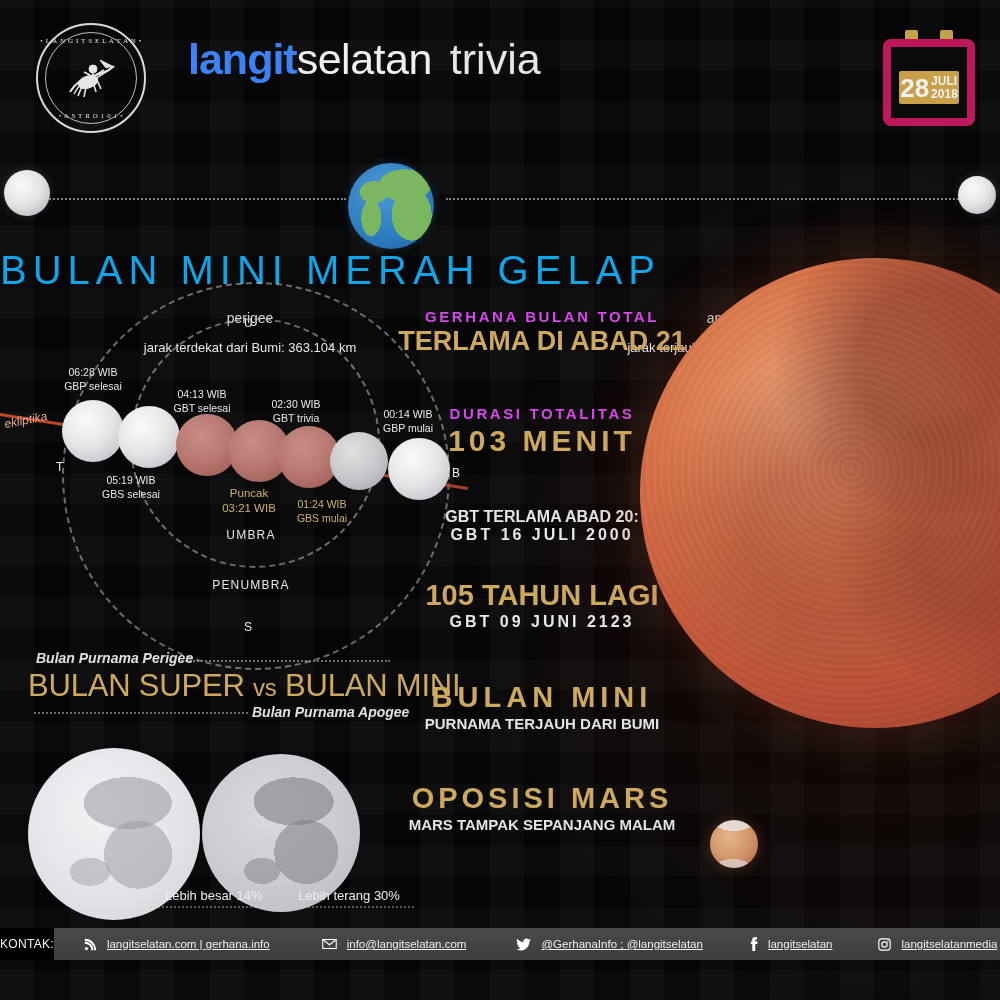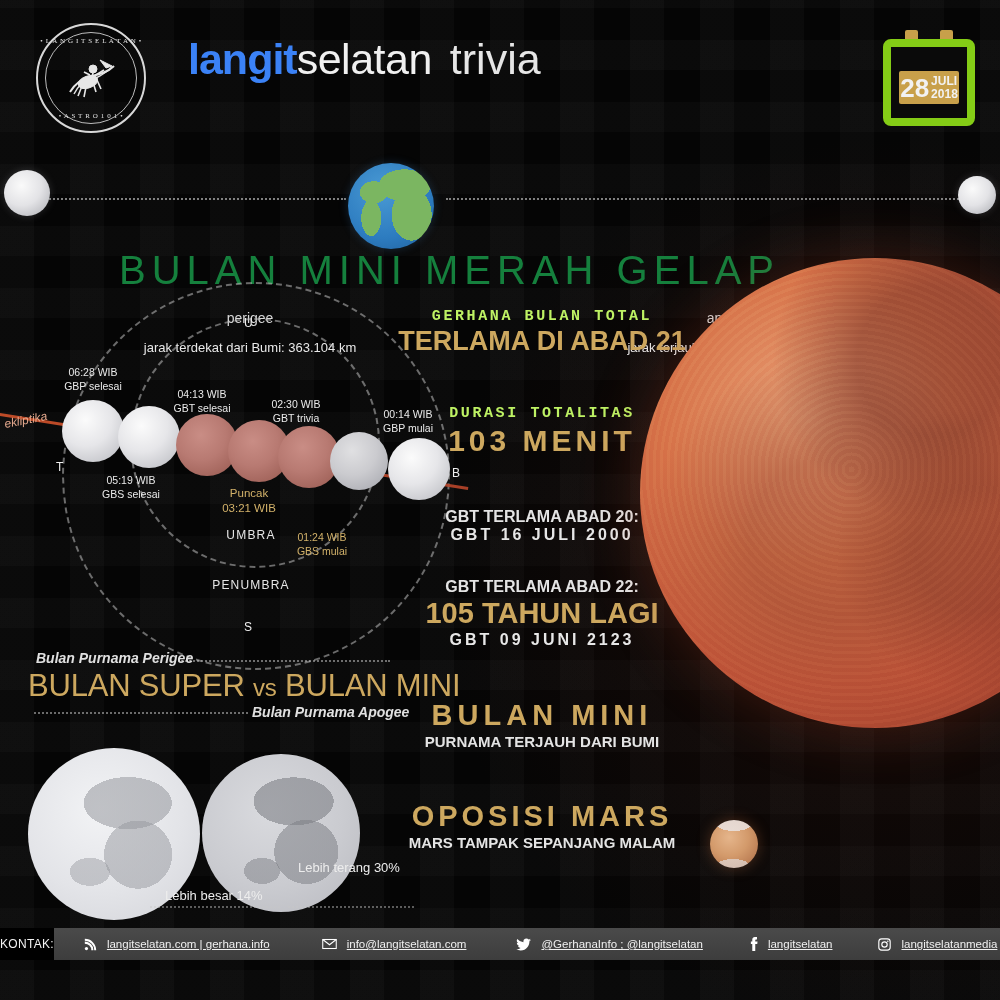--- a/index.html
+++ b/index.html
@@ -54,21 +54,21 @@
   #brand .b3{ font-weight:300; color:#e6e6e6; letter-spacing:0; margin-left:18px; }
 
   
   #calendar-icon{ position:absolute; right:25px; top:30px; width:92px; height:96px; }
   #calendar-icon .tab-l,#calendar-icon .tab-r{
     position:absolute; top:0; width:13px; height:16px; background:#c8a04a; border-radius:2px;
   }
   #calendar-icon .tab-l{ left:22px; } #calendar-icon .tab-r{ right:22px; }
   #calendar-icon .body{
     position:absolute; left:0; top:9px; width:92px; height:87px;
-    border:8px solid #84cc16; border-radius:8px; background:#0a0a0a;
+    border:8px solid #be185d; border-radius:8px; background:#0a0a0a;
   }
   #calendar-icon .screen{
     position:absolute; left:8px; top:24px; right:8px; bottom:14px;
     background:#c8a04a; border-radius:2px;
     display:flex; align-items:center; justify-content:center; gap:2px;
   }
   #calendar-icon .day{ font-size:26px; font-weight:bold; color:#f2f2f2; line-height:1; }
   #calendar-icon .mo{ display:flex; flex-direction:column; line-height:1.05; }
   #calendar-icon .mo span{ font-size:12px; font-weight:bold; color:#f2f2f2; }
 
@@ -98,22 +98,22 @@
     box-shadow:0 0 10px rgba(60,130,200,.25);
   }
   .band-label{ position:absolute; text-align:center; }
   .band-label .t1{ font-size:14px; color:#d9d9d9; display:block; margin-bottom:14px; }
   .band-label .t2{ font-size:13px; color:#e9e9e9; display:block; }
   #label-perigee{ left:60px; top:160px; width:380px; }
   #label-apogee{ left:540px; top:160px; width:380px; }
 
   
   #main-title{
-    position:absolute; left:0; top:248px; width:780px; text-align:right;
-    font-size:40px; letter-spacing:6px; color:#15803d; font-weight:300;
+    position:absolute; left:0; top:248px; width:780px; text-align:left;
+    font-size:40px; letter-spacing:6px; color:#0ea5e9; font-weight:300;
   }
 
   
   #eclipse-diagram{ position:absolute; left:0; top:300px; width:470px; height:360px; }
   .arc{
     position:absolute; border-radius:50%;
     border:2px dashed rgba(190,190,190,.55);
   }
   #arc-umbra{ left:130px; top:18px; width:250px; height:250px; }
   #arc-penumbra{ left:62px; top:-18px; width:388px; height:388px; }
@@ -137,21 +137,21 @@
   .dmark{ position:absolute; font-size:12px; color:#f0f0f0; }
   .dzone{ position:absolute; font-size:12px; color:#e6e6e6; letter-spacing:1.2px; }
   #ecliptika-label{
     position:absolute; left:4px; top:113px; font-size:12px; color:#e3a88d;
     font-style:italic; transform:rotate(-11deg);
   }
 
   
   #stats{ position:absolute; left:392px; top:308px; width:300px; text-align:center; }
   .stat-block{ margin-bottom:4px; }
-  .stat-sub{ font-size:15px; letter-spacing:2.6px; color:#bef264; font-weight:600;font-family:Liberation Mono, monospace; }
+  .stat-sub{ font-size:15px; letter-spacing:2.6px; color:#d946ef; font-weight:600; }
   .stat-sub-n{ font-size:16px; letter-spacing:0; color:#e4e4e4; font-weight:bold; }
   .stat-big{ font-size:30px; letter-spacing:4px; color:#cda85f; font-weight:bold; line-height:1.25; }
   .stat-big-tight{ font-size:29px; letter-spacing:0; color:#cda85f; font-weight:bold; line-height:1.2; }
   .stat-date{ font-size:16px; letter-spacing:3px; color:#e7e7e7; font-weight:600; }
   .gap-lg{ height:44px; } .gap-md{ height:30px; }
 
   
   #blood-moon{
     position:absolute; left:640px; top:258px; width:470px; height:470px; border-radius:50%;
     background:
@@ -205,21 +205,21 @@
     background:
       radial-gradient(ellipse 40px 24px at 58% 30%, rgba(126,128,134,.60) 0 100%, transparent 100%),
       radial-gradient(ellipse 32px 32px at 66% 62%, rgba(126,128,134,.55) 0 100%, transparent 100%),
       radial-gradient(ellipse 18px 13px at 38% 74%, rgba(126,128,134,.5) 0 100%, transparent 100%),
       radial-gradient(circle at 42% 36%, #d9dade 0%, #cacbd0 55%, #b8b9bf 100%);
   }
   .cmp-note{
     position:absolute; font-size:13px; color:#ededed; white-space:nowrap;
   }
   #cmp-note-size{ left:165px; top:888px; }
-  #cmp-note-bright{ left:298px; top:860px; }
+  #cmp-note-bright{ left:298px; top:888px; }
   .cmp-note-rule{
     position:absolute; top:906px; height:0; border-top:2px dotted rgba(200,200,200,.45);
   }
   #cmp-rule-size{ left:150px; width:130px; }
   #cmp-rule-bright{ left:288px; width:126px; }
 
   
   #mars-planet{
     position:absolute; left:710px; top:820px; width:48px; height:48px; border-radius:50%;
     background:
@@ -340,21 +340,21 @@
     <div>GBS selesai</div>
   </div>
   <div class="dlabel" style="left:148px; top:88px; width:108px;">
     <div>04:13 WIB</div>
     <div>GBT selesai</div>
   </div>
   <div class="dlabel" style="left:242px; top:98px; width:108px;">
     <div>02:30 WIB</div>
     <div>GBT trivia</div>
   </div>
-  <div class="dlabel dlabel-gold" style="left:268px; top:198px; width:108px;margin-top:33px;">
+  <div class="dlabel dlabel-gold" style="left:268px; top:198px; width:108px;">
     <div>01:24 WIB</div>
     <div>GBS mulai</div>
   </div>
   <div class="dlabel" style="left:354px; top:108px; width:108px;">
     <div>00:14 WIB</div>
     <div>GBP mulai</div>
   </div>
 
   <div class="dlabel dlabel-gold" style="left:194px; top:186px; width:110px; font-size:11.5px;">
     <div>Puncak</div>
@@ -381,21 +381,20 @@
   <div class="gap-lg"></div>
 
   <div class="stat-block">
     <div class="stat-sub-n">GBT TERLAMA ABAD 20:</div>
     <div class="stat-date">GBT 16 JULI 2000</div>
   </div>
 
   <div class="gap-md"></div>
 
   <div class="stat-block">
-    <div class="stat-sub-n">GBT TERLAMA ABAD 22:</div>
     <div class="stat-big-tight">105 TAHUN LAGI</div>
     <div class="stat-date">GBT 09 JUNI 2123</div>
   </div>
 
   <div class="gap-lg"></div>
 
   <div class="stat-block">
     <div class="stat-big" style="font-size:29px; letter-spacing:5px;">BULAN MINI</div>
     <div class="stat-sub-n" style="font-size:15px;">PURNAMA TERJAUH DARI BUMI</div>
   </div>

